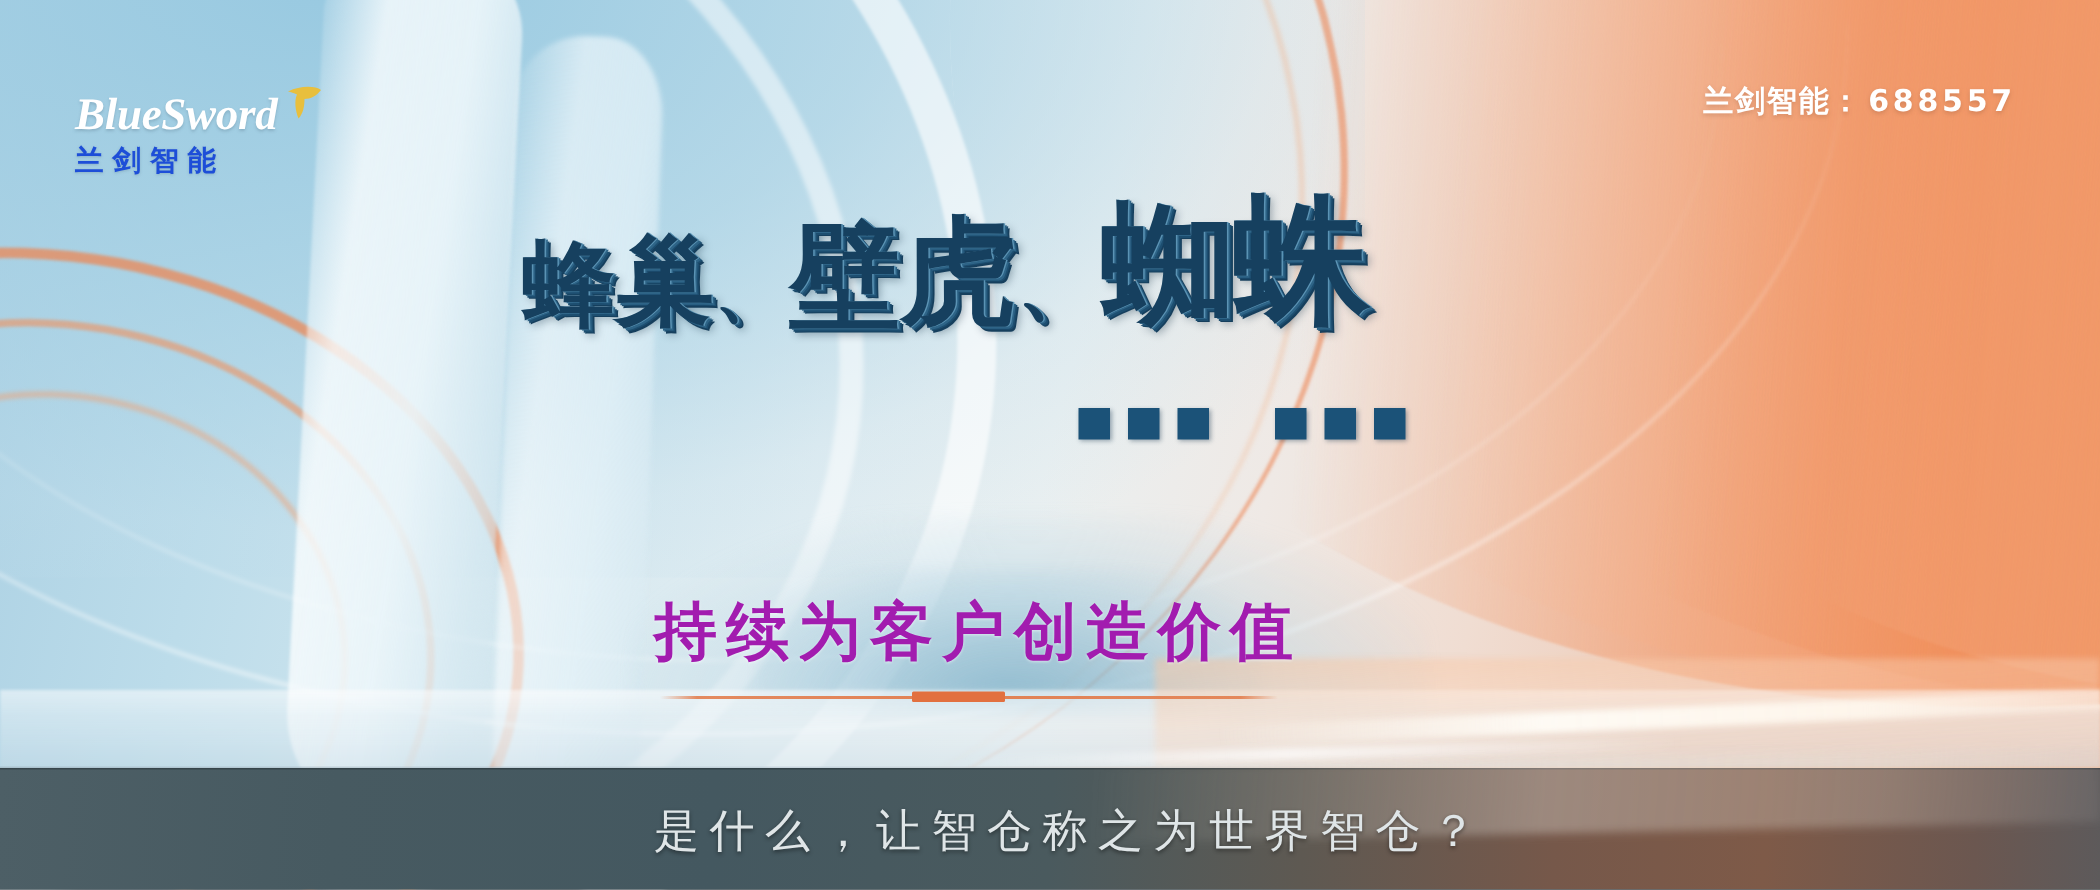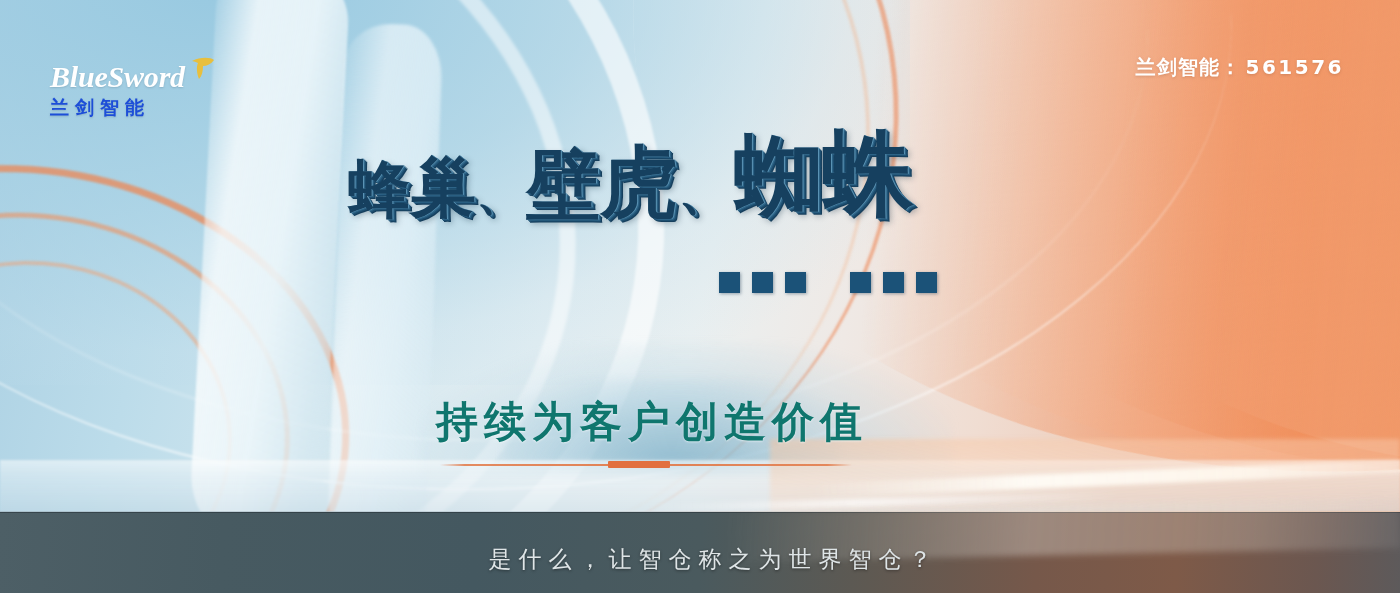--- a/index.html
+++ b/index.html
@@ -414,21 +414,21 @@
     box-shadow: 1px 1px 3px rgba(20,50,75,0.4);
   }
 
   
   .tagline {
     position: absolute;
     left: 436px; top: 400px;
     font-family: "Liberation Serif", "DejaVu Serif", serif;
     font-size: 42px;
     font-weight: bold;
-    color: #0f766e;
+    color: #a21caf;
     letter-spacing: 6px;
     line-height: 1.05;
     white-space: nowrap;
     text-shadow: 0 1px 2px rgba(255,255,255,0.55);
   }
   .tagline-rule {
     position: absolute;
     left: 440px; top: 464px;
     width: 412px; height: 2px;
     background: linear-gradient(90deg,
@@ -446,21 +446,21 @@
     background: #e2703f;
     border-radius: 1px;
   }
 
   
   .caption {
     position: absolute;
     left: 0; right: 0;
     bottom: 18px;
     text-align: center;
-    font-size: 23px;
+    font-size: 30px;
     color: #dfe5e7;
     letter-spacing: 7px;
     text-indent: 7px;
     font-weight: normal;
     text-shadow: 0 1px 3px rgba(0,0,0,0.45);
     white-space: nowrap;
     margin-left: 20px;
   }
 </style>
 </head>
@@ -505,21 +505,21 @@
 
   <div class="logo">
     <div class="logo-word">BlueSword</div>
     <div class="logo-cn">兰剑智能</div>
     <svg class="logo-mark" viewBox="0 0 34 34">
       <path d="M6 9 C14 5, 24 5, 28 8 C25 12, 21 14, 17 14 C17 19, 16 24, 13 27 C11 22, 10 15, 12 11 C10 10, 8 9.5, 6 9 Z" fill="#e8bf3d"></path>
     </svg>
   </div>
 
   <div class="stock-code">
-    <span>兰剑智能：</span><span class="num">561576</span>
+    <span>兰剑智能：</span><span class="num">688557</span>
   </div>
 
   <div class="headline" id="headline">
       <span class="hl-ch s1">蜂</span>
       <span class="hl-ch s2">巢</span>
       <span class="hl-ch p1">、</span>
       <span class="hl-ch s3">壁</span>
       <span class="hl-ch s4">虎</span>
       <span class="hl-ch p2">、</span>
       <span class="hl-ch s6">蜘</span>

